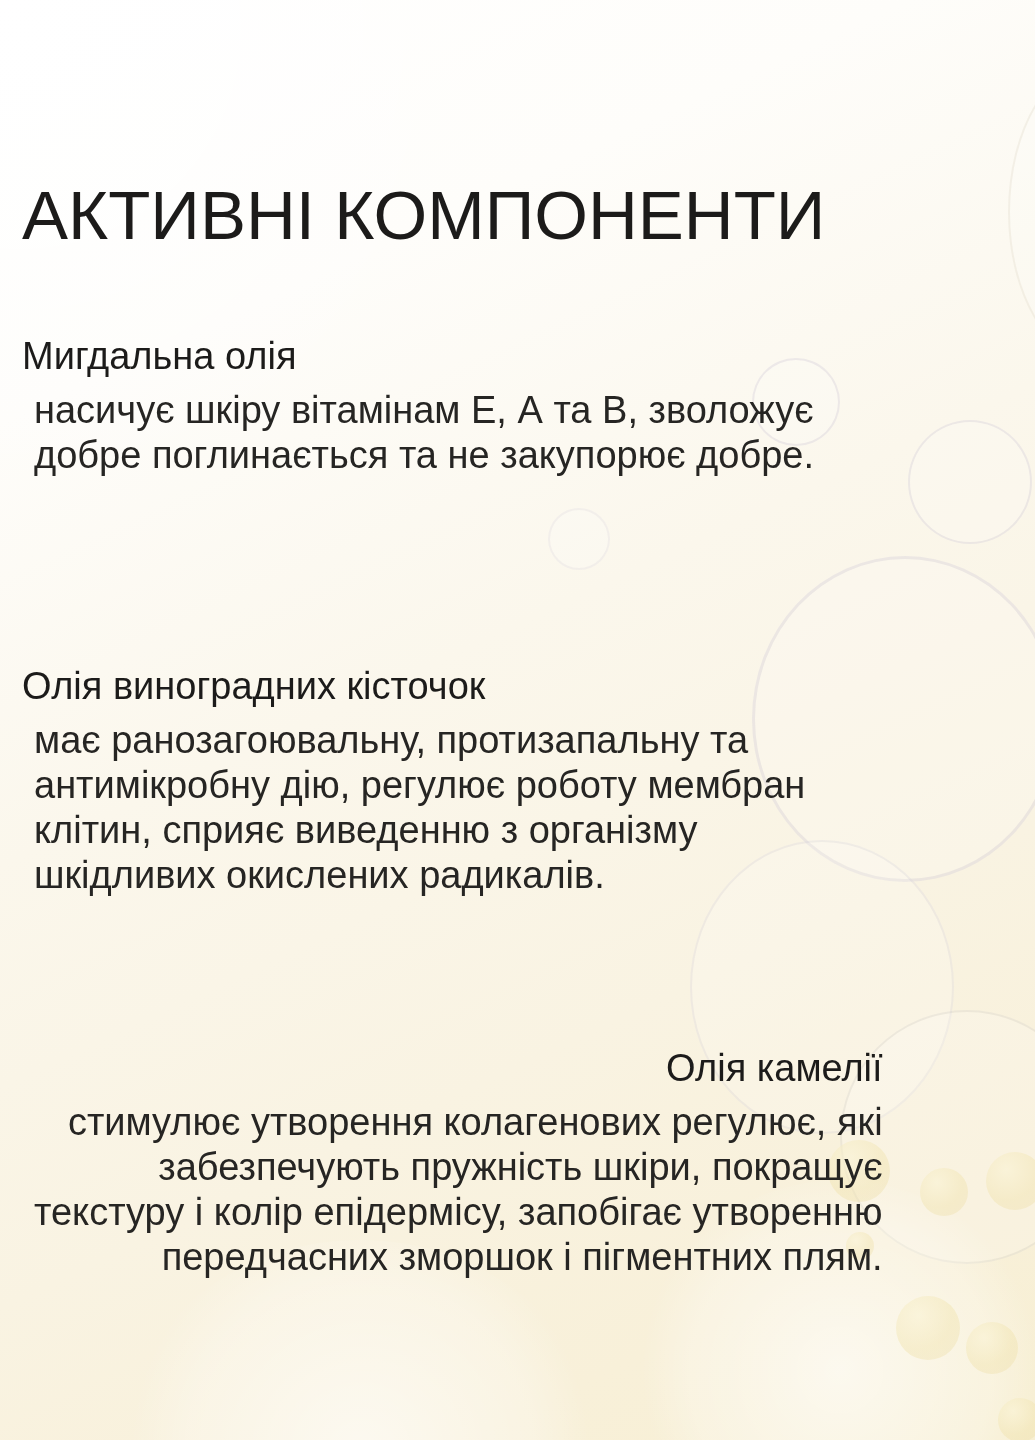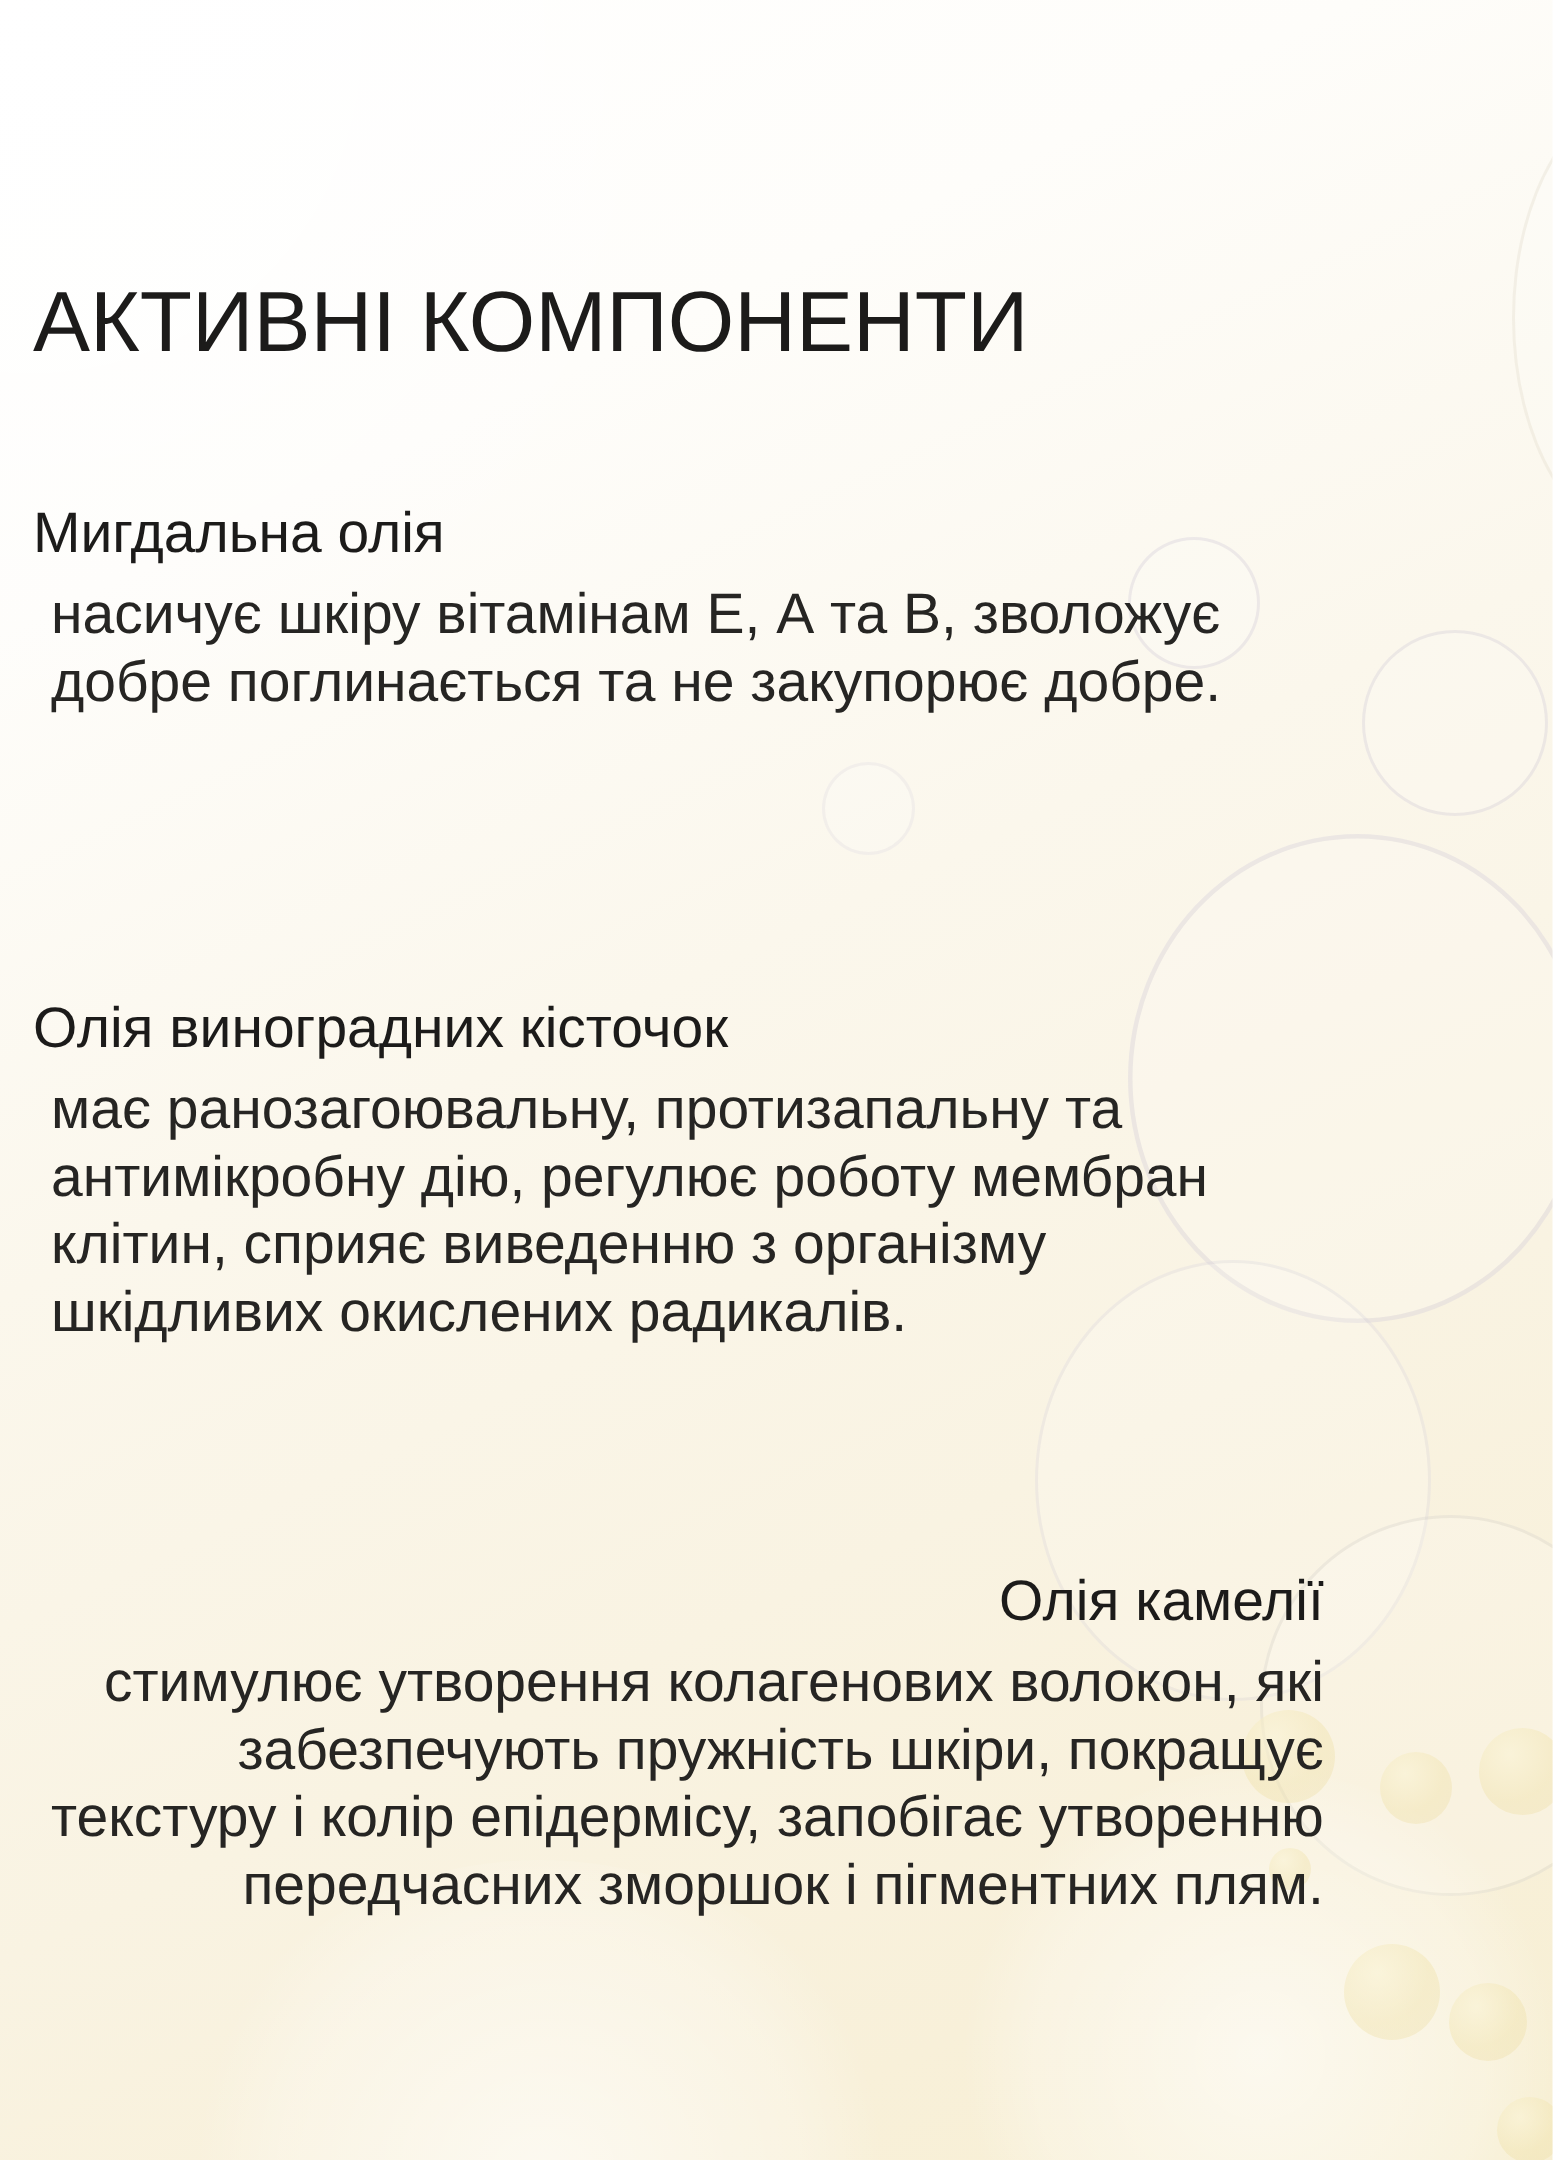--- a/index.html
+++ b/index.html
@@ -54,22 +54,22 @@
   .b12 { left: 896px; top: 1296px; width: 64px;  height: 64px; }
   .b13 { left: 966px; top: 1322px; width: 52px;  height: 52px; }
   .b14 { left: 998px; top: 1398px; width: 44px;  height: 44px; }
   .b15 { left: 846px; top: 1232px; width: 28px;  height: 28px; }
   .b16 { left: 1008px; top: 60px;  width: 180px; height: 300px; border-color: rgba(200,188,160,0.18); }
 
   
   .title {
     position: absolute;
     left: 22px;
-    top: 144px;
-    font-size: 57px;
+    top: 130px;
+    font-size: 69px;
     font-weight: 400;
     letter-spacing: 0px;
     color: #1c1b1a;
     white-space: nowrap;
   }
   .section {
     position: absolute;
     left: 22px;
     color: #262523;
   }
@@ -125,19 +125,19 @@
   <div class="section s2">
     <div class="heading">Олія виноградних кісточок</div>
     <div class="line">має ранозагоювальну, протизапальну та</div>
     <div class="line">антимікробну дію, регулює роботу мембран</div>
     <div class="line">клітин, сприяє виведенню з організму</div>
     <div class="line">шкідливих окислених радикалів.</div>
   </div>
 
   <div class="section s3">
     <div class="heading">Олія камелії</div>
-    <div class="line">стимулює утворення колагенових волокон, які</div>
+    <div class="line">стимулює утворення колагенових регулює, які</div>
     <div class="line">забезпечують пружність шкіри, покращує</div>
     <div class="line">текстуру і колір епідермісу, запобігає утворенню</div>
     <div class="line">передчасних зморшок і пігментних плям.</div>
   </div>
 
 </div>
 
 </body></html>

